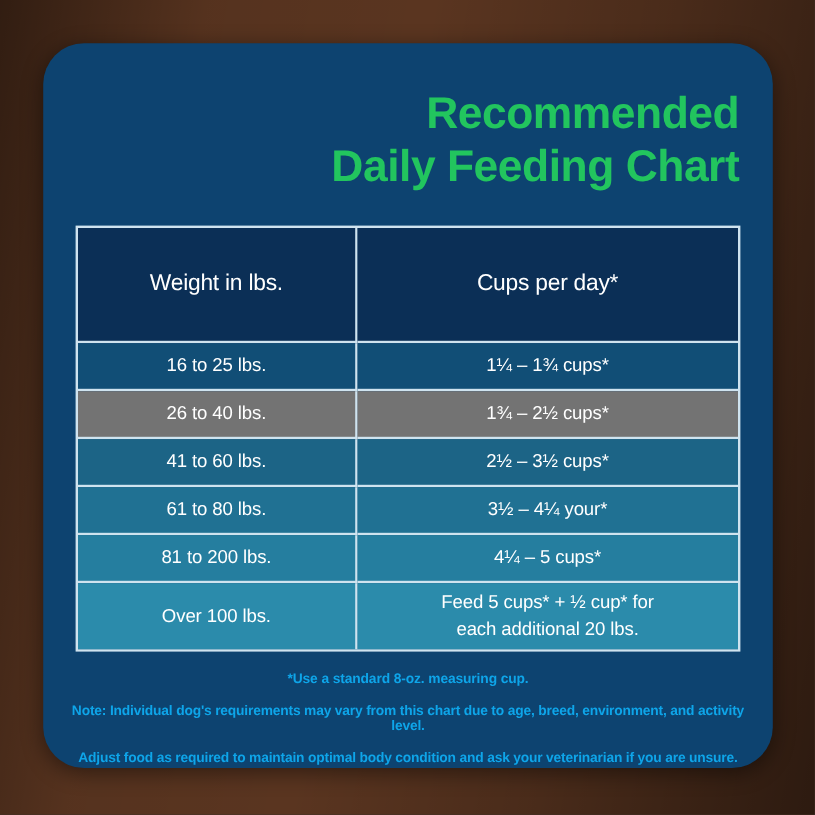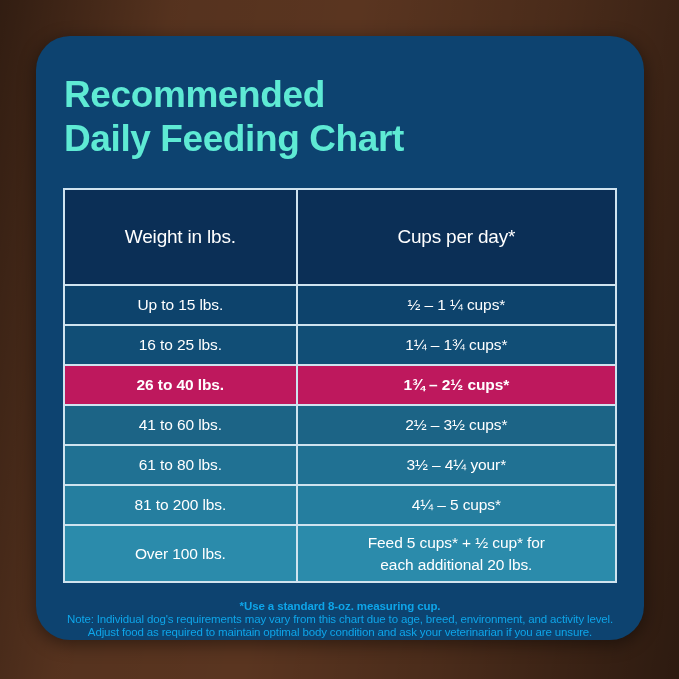--- a/index.html
+++ b/index.html
@@ -64,25 +64,25 @@
     height: 604px;
     background: #0d4370;
     border-radius: 34px;
     box-shadow: 0 4px 18px rgba(0,0,0,0.45);
     overflow: hidden;
     padding: 0;
   }
 
   
   .card-title {
-    color: #5eead4;
+    color: #22c55e;
     font-size: 37px;
     font-weight: bold;
     line-height: 1.14;
-    text-align: left;
+    text-align: right;
     letter-spacing: -0.4px;
     padding: 0 28px;
   }
   #title-block { padding-top: 38px; }
   .title-line-2 { margin-top: 2px; }
 
   
   #feeding-table {
     margin: 0 auto;
     margin-top: 28px;
@@ -122,43 +122,43 @@
     letter-spacing: -0.1px;
   }
   .data-row.last td {
     height: 55px;
     line-height: 1.38;
   }
 
   
   .band-1 td { background: #0d436c; }
   .band-2 td { background: #114e76; }
-  .band-3 td { background: #be185d; font-weight: bold; }
+  .band-3 td { background: #737373; }
   .band-4 td { background: #1c6486; margin-top: 42px; }
   .band-5 td { background: #207193; }
   .band-6 td { background: #257e9f; }
   .band-7 td { background: #2b8bab; }
 
   
   #footnotes {
     margin-top: 17px;
     text-align: center;
     color: #0ea5e9;
     padding: 0 12px;
   }
   .footnote-strong {
     font-size: 11.5px;
     font-weight: bold;
     letter-spacing: -0.1px;
   }
   .footnote-line {
     font-size: 11.5px;
-    font-weight: normal;
+    font-weight: bold;
     letter-spacing: -0.15px;
-    margin-top: 1px;
+    margin-top: 15px;
   }
 </style>
 </head>
 <body>
 
 <div id="wood-background"></div>
 
 <div id="feeding-card">
 
   <div id="title-block">
@@ -171,24 +171,20 @@
       <col class="col-weight">
       <col class="col-cups">
     </colgroup>
     <thead>
       <tr class="header-row">
         <th class="col-weight">Weight in lbs.</th>
         <th class="col-cups">Cups per day*</th>
       </tr>
     </thead>
     <tbody>
-      <tr class="data-row band-1">
-        <td>Up to 15 lbs.</td>
-        <td>½ – 1 ¼ cups*</td>
-      </tr>
       <tr class="data-row band-2">
         <td>16 to 25 lbs.</td>
         <td>1¼ – 1¾  cups*</td>
       </tr>
       <tr class="data-row band-3">
         <td>26 to 40 lbs.</td>
         <td>1¾ – 2½ cups*</td>
       </tr>
       <tr class="data-row band-4">
         <td>41 to 60 lbs.</td>

